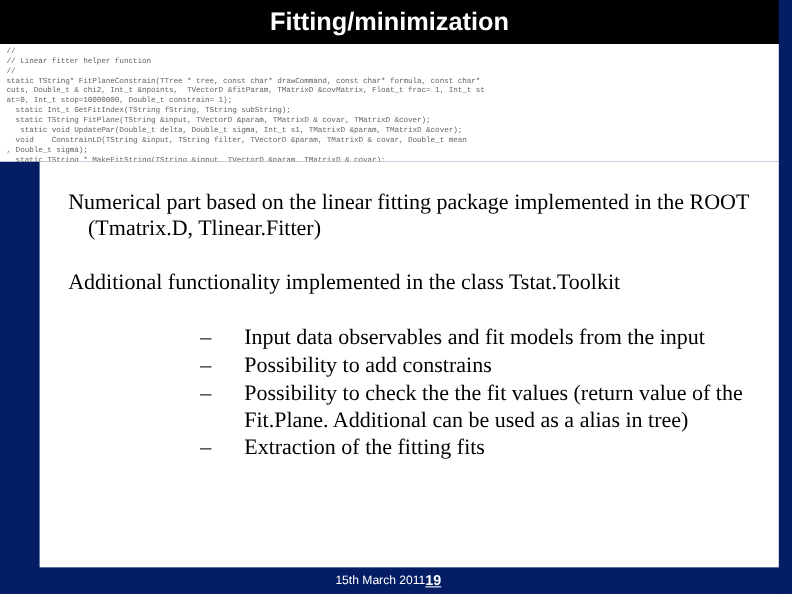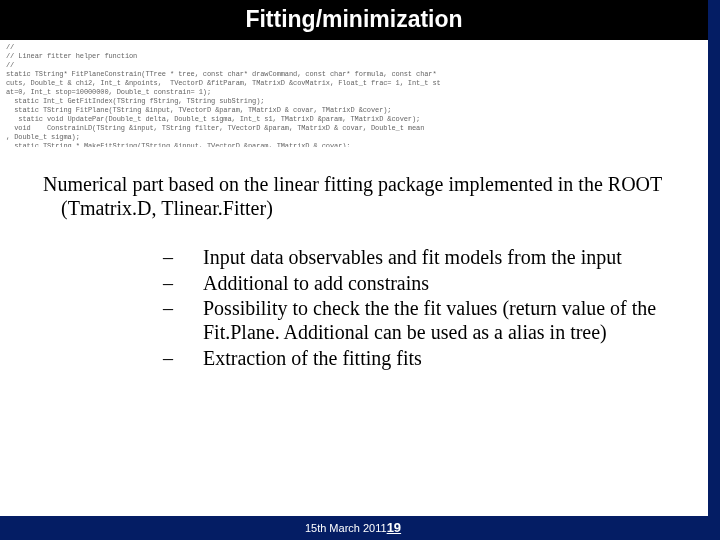--- a/index.html
+++ b/index.html
@@ -1,20 +1,20 @@
 <!DOCTYPE html>
 <html><head>
 <meta charset="utf-8">
 <style>
   * { margin: 0; padding: 0; box-sizing: border-box; }
   html, body { width: 720px; height: 540px; font-family: "Times New Roman", Times, serif; background: #041d64; overflow: hidden; }
   .slide { width: 708px; height: 540px; background: #041d64; display: flex; flex-direction: column; }
   .title-bar { background: #000; color: #fff; font-family: Arial, Helvetica, sans-serif; font-weight: bold; font-size: 23px; text-align: center; padding: 6px 0 7px 0; }
   .code-block { background: #fff; height: 107px; overflow: hidden; padding: 3px 6px; font-family: "Courier New", monospace; font-size: 7px; line-height: 9px; color: #666; white-space: pre; letter-spacing: -0.1px; }
-  .body { background: #fff; flex: 1 1 auto; padding: 26px 26px 0 43px; color: #000; font-size: 20px; line-height: 1.18; }
+  .body { background: #fff; flex: 1 1 auto; padding: 26px 26px 0 26px; color: #000; font-size: 20px; line-height: 1.18; margin-left: 36px; }
   .para { margin-bottom: 26px; padding-left: 18px; text-indent: -18px; }
   .bullets { padding-left: 120px; }
   .bullet { display: flex; align-items: flex-start; margin-bottom: 2px; }
   .dash { flex: 0 0 40px; font-size: 20px; }
   .btxt { flex: 1 1 auto; font-size: 20px; }
   .footer { background: #041d64; color: #fff; font-family: Arial, Helvetica, sans-serif; font-size: 11px; display: flex; justify-content: center; align-items: center; padding: 4px 16px 5px 14px; }
   .footer .pagenum { font-weight: bold; font-size: 13px; text-decoration: underline; }
 </style>
 </head>
 <body>
@@ -28,28 +28,29 @@
 cuts, Double_t &amp; chi2, Int_t &amp;npoints,  TVectorD &amp;fitParam, TMatrixD &amp;covMatrix, Float_t frac= 1, Int_t st
 at=0, Int_t stop=10000000, Double_t constrain= 1);
   static Int_t GetFitIndex(TString fString, TString subString);
   static TString FitPlane(TString &amp;input, TVectorD &amp;param, TMatrixD &amp; covar, TMatrixD &amp;cover);
    static void UpdatePar(Double_t delta, Double_t sigma, Int_t s1, TMatrixD &amp;param, TMatrixD &amp;cover);
   void    ConstrainLD(TString &amp;input, TString filter, TVectorD &amp;param, TMatrixD &amp; covar, Double_t mean
 , Double_t sigma);
   static TString * MakeFitString(TString &amp;input, TVectorD &amp;param, TMatrixD &amp; covar);</div>
   <div class="body">
     <p class="para">Numerical part based on the linear fitting package implemented in the ROOT (Tmatrix.D, Tlinear.Fitter)</p>
+    <p class="para">Additional functionality implemented in the class Tstat.Toolkit</p>
     <div class="bullets">
       <div class="bullet">
         <div class="dash">–</div>
         <div class="btxt">Input data  observables and fit models from the input</div>
       </div>
       <div class="bullet">
         <div class="dash">–</div>
-        <div class="btxt">Additional to add constrains</div>
+        <div class="btxt">Possibility to add constrains</div>
       </div>
       <div class="bullet">
         <div class="dash">–</div>
         <div class="btxt">Possibility to check the the fit values (return value of the Fit.Plane. Additional can be used as a alias in tree)</div>
       </div>
       <div class="bullet">
         <div class="dash">–</div>
         <div class="btxt">Extraction of the fitting fits</div>
       </div>
     </div>

